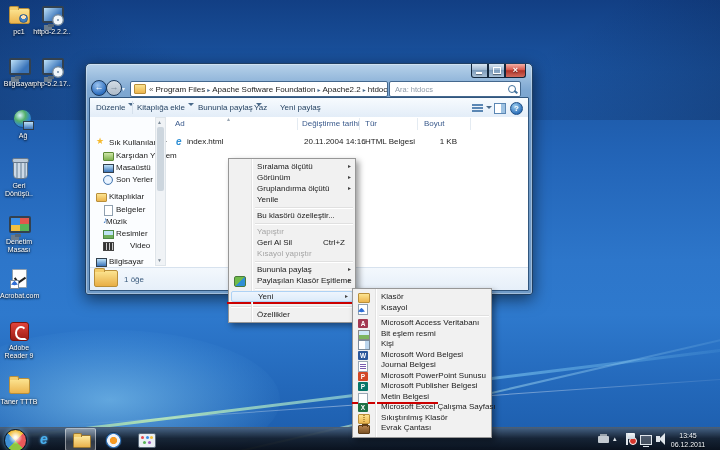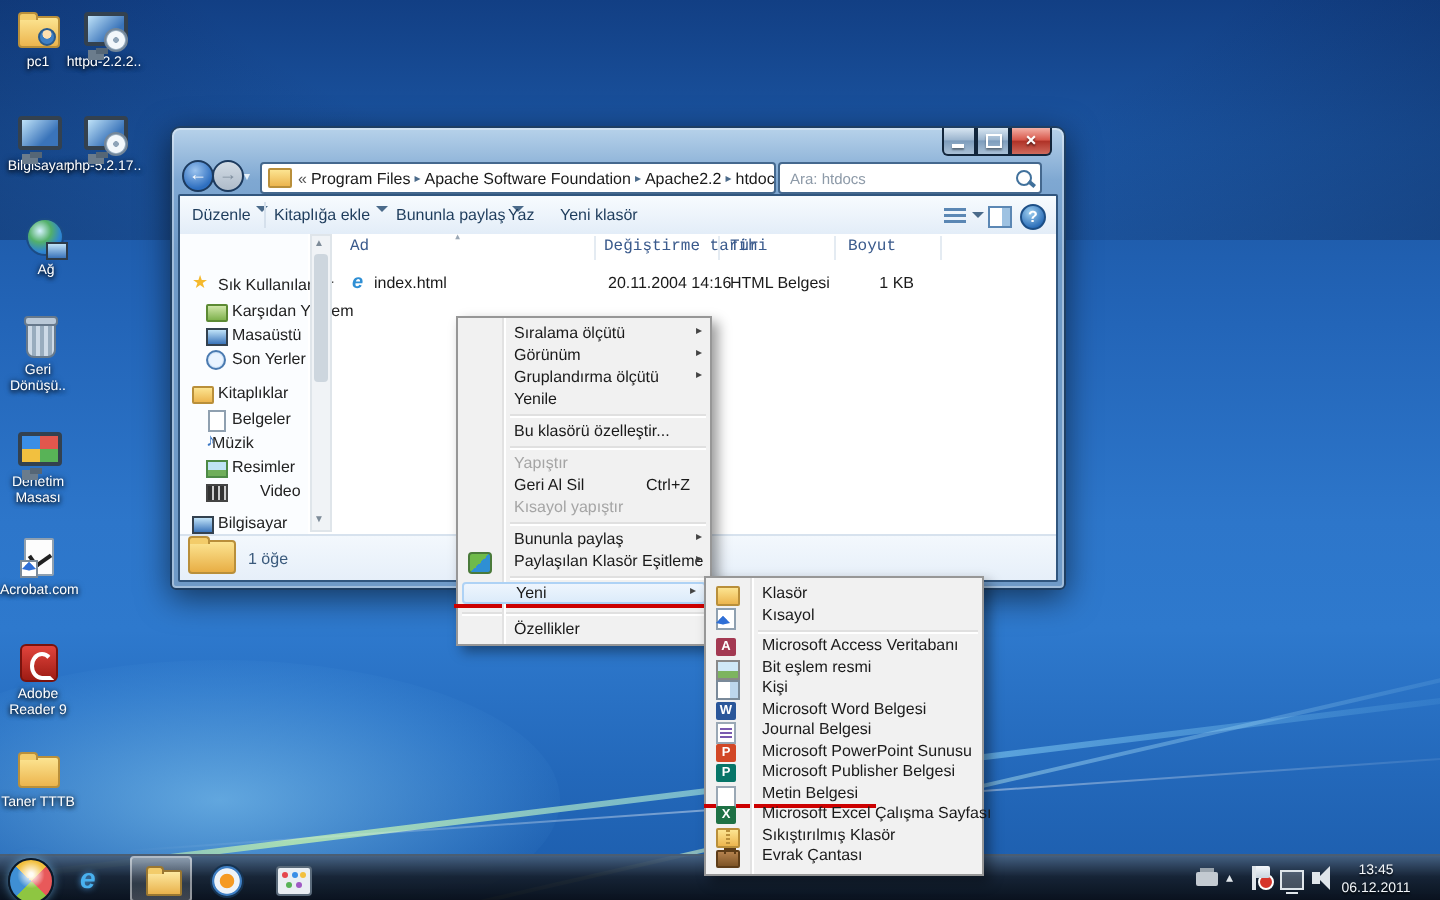--- a/index.html
+++ b/index.html
@@ -95,21 +95,21 @@
   .mclock{width:8px;height:8px;border-radius:50%;border:1px solid #4a7ab0;background:radial-gradient(circle,#eaf4ff 55%,#7fb0e0);}
   .mpage{width:7px;height:9px;background:#fff;border:1px solid #8fa0b0;top:1px;left:1px;}
   .mimg{width:9px;height:7px;top:2px;border:1px solid #4d8a46;background:linear-gradient(180deg,#bfe3f5 55%,#6fae5a 55%);}
   .mfilm{width:9px;height:7px;top:2px;border:1px solid #444;background:repeating-linear-gradient(90deg,#333 0 2px,#ccc 2px 3px);}
   .mdisk{width:10px;height:7px;top:2px;border-radius:1px;border:1px solid #7a8a99;background:linear-gradient(#e8eef3,#aab8c4);}
   .sscroll{position:absolute;left:65px;top:0;width:9px;bottom:2px;background:#f0f3f6;border:1px solid #dfe5ea;}
   .sscroll .thumb{position:absolute;left:0;top:9px;width:7px;height:64px;background:#cdd6de;border-radius:2px;margin:0 1px;}
   .sscroll .a{position:absolute;left:1px;font-size:5px;color:#7d8b98;line-height:5px;}
 
   .list{position:absolute;left:75px;top:0;right:0;bottom:0;}
-  .hdr{position:absolute;left:0;right:0;top:0;height:14px;color:#3a5a8c;font-family:Liberation Mono, monospace;}
+  .hdr{position:absolute;left:0;right:0;top:0;height:14px;color:#3a5a8c;}
   .hdr .h{position:absolute;top:2px;}
   .hsep{position:absolute;top:1px;height:12px;width:1px;background:#e4ebf2;}
   .sortc{position:absolute;left:62px;top:-2px;color:#9aa7b4;font-size:6px;}
   .frow{position:absolute;left:0;right:0;top:18px;height:13px;line-height:13px;}
   .ie-e{position:absolute;left:11px;top:0;width:10px;font-weight:bold;font-size:10px;color:#2f8fd4;font-style:italic;}
 
   .status{position:absolute;left:0;right:0;bottom:0;height:22px;background:linear-gradient(#f3f8fd,#e6eff9);border-top:1px solid #d7e2ee;}
   .bigfold{position:absolute;left:4px;top:2px;width:22px;height:15px;border-radius:2px;background:linear-gradient(#fce491,#e8ae45);border:1px solid #b98f3a;}
   .bigfold::before{content:"";position:absolute;top:-3px;left:-1px;width:9px;height:3px;border-radius:2px 2px 0 0;background:#f3cc6a;border:1px solid #b98f3a;border-bottom:none;}
   .stxt{position:absolute;left:34px;top:7px;color:#3a5a7c;}
@@ -285,21 +285,21 @@
       <span class="mag"></span>
     </div>
 
     <div class="client">
       <div class="tbar">
         <span class="ti" style="left:6px"><span>Düzenle</span><span class="tcaret"></span></span>
         <span class="tsep" style="left:42px"></span>
         <span class="ti" style="left:47px"><span>Kitaplığa ekle</span><span class="tcaret"></span></span>
         <span class="ti" style="left:108px"><span>Bununla paylaş</span><span class="tcaret"></span></span>
         <span class="ti" style="left:164px"><span>Yaz</span></span>
-        <span class="ti" style="left:190px"><span>Yeni klasör</span></span>
+        <span class="ti" style="left:190px"><span>Yeni paylaş</span></span>
         <span class="views-ic"></span>
         <span class="views-caret"></span>
         <span class="prev-ic"></span>
         <span class="help-ic">?</span>
       </div>
 
       <div class="content">
         <div class="sidebar">
           <div class="srow" style="left:6px;top:20px"><span class="si si-star">★</span><span style="margin-left:13px">Sık Kullanılanlar</span></div>
           <div class="srow" style="left:13px;top:33px"><span class="si mf dl"></span><span style="margin-left:13px">Karşıdan Yüklem</span></div>

